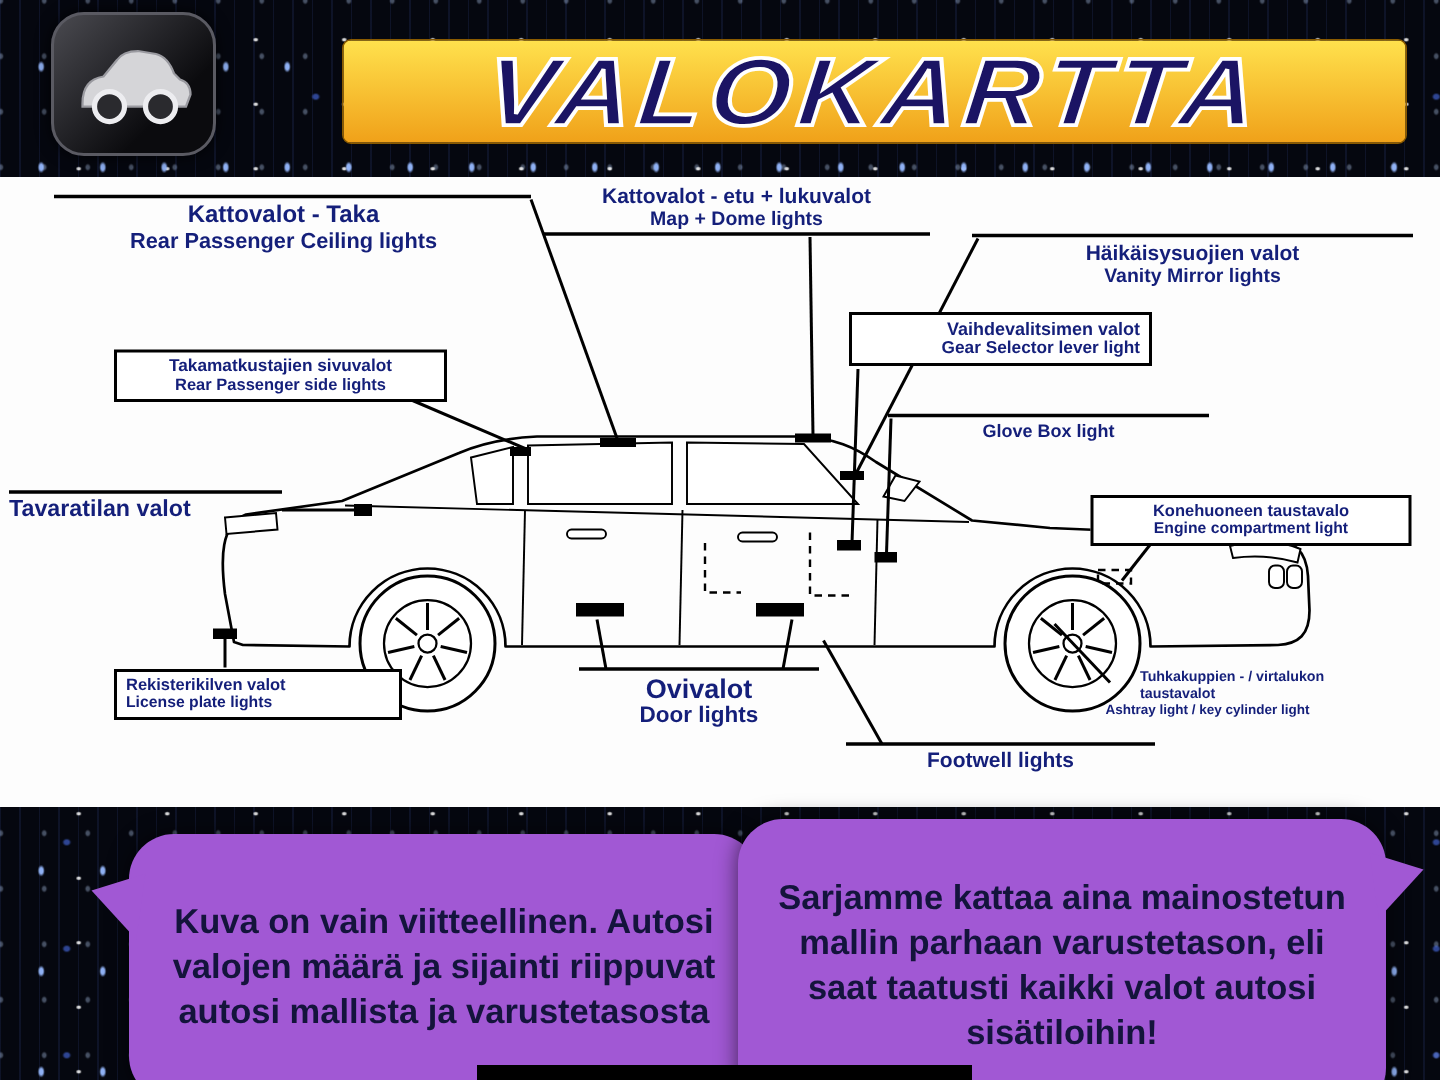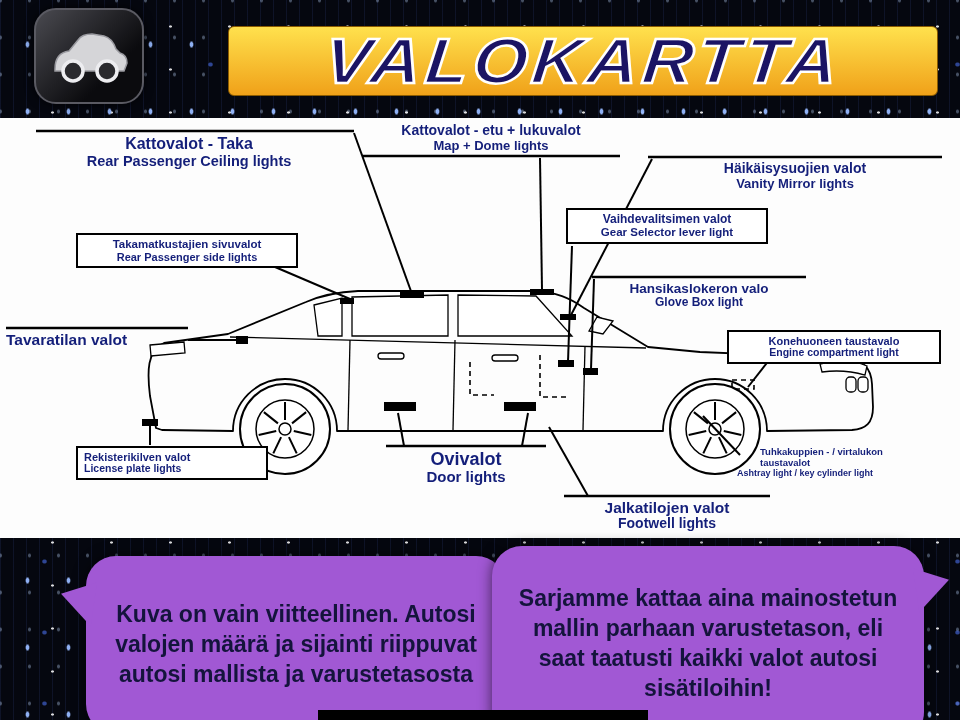--- a/index.html
+++ b/index.html
@@ -39,21 +39,21 @@
   svg.overlay{position:absolute;left:0;top:0;width:960px;height:720px;pointer-events:none;z-index:2;}
   
   .lbl{position:absolute;z-index:3;color:#141f7a;font-weight:bold;text-align:center;line-height:1.12;}
   .lbl .fi,.lbl .en{display:block;}
   #lb-ceiling-rear{left:28px;top:135px;width:322px;}
   #lb-ceiling-rear .fi{font-size:16px;} #lb-ceiling-rear .en{font-size:14.5px;}
   #lb-ceiling-front{left:360px;top:123px;width:262px;}
   #lb-ceiling-front .fi{font-size:14px;} #lb-ceiling-front .en{font-size:13px;}
   #lb-vanity{left:650px;top:161px;width:290px;}
   #lb-vanity .fi{font-size:14px;} #lb-vanity .en{font-size:13px;}
-  #lb-gear{left:566px;top:208px;width:186px;border:2px solid #000;background:#fff;padding:3px 6px;text-align:center;}
+  #lb-gear{left:566px;top:208px;width:186px;border:2px solid #000;background:#fff;padding:3px 6px;text-align:right;}
   #lb-gear .fi{font-size:12px;} #lb-gear .en{font-size:11.5px;}
   #lb-rear-side{left:76px;top:233px;width:206px;border:2px solid #000;background:#fff;padding:3px 6px;}
   #lb-rear-side .fi{font-size:11.5px;} #lb-rear-side .en{font-size:11px;}
   #lb-glove{left:594px;top:281px;width:210px;}
   #lb-glove .fi{font-size:13.5px;} #lb-glove .en{font-size:12px;}
   #lb-trunk{left:6px;top:331px;width:180px;text-align:left;}
   #lb-trunk .fi{font-size:15.5px;} #lb-trunk .en{font-size:14px;}
   #lb-engine{left:727px;top:330px;width:200px;border:2px solid #000;background:#fff;padding:3px 5px;}
   #lb-engine .fi{font-size:11px;} #lb-engine .en{font-size:10.5px;}
   #lb-plate{left:76px;top:446px;width:176px;border:2px solid #000;background:#fff;padding:3px 6px;text-align:left;}
@@ -217,21 +217,20 @@
   </div>
   <div class="lbl" id="lb-gear">
     <span class="fi">Vaihdevalitsimen valot</span>
     <span class="en">Gear Selector lever light</span>
   </div>
   <div class="lbl" id="lb-rear-side">
     <span class="fi">Takamatkustajien sivuvalot</span>
     <span class="en">Rear Passenger side lights</span>
   </div>
   <div class="lbl" id="lb-glove">
-    <span class="fi">Hansikaslokeron valo</span>
     <span class="en">Glove Box light</span>
   </div>
   <div class="lbl" id="lb-trunk">
     <span class="fi">Tavaratilan valot</span>
   </div>
   <div class="lbl" id="lb-engine">
     <span class="fi">Konehuoneen taustavalo</span>
     <span class="en">Engine compartment light</span>
   </div>
   <div class="lbl" id="lb-plate">
@@ -240,21 +239,20 @@
   </div>
   <div class="lbl" id="lb-door">
     <span class="fi">Ovivalot</span>
     <span class="en">Door lights</span>
   </div>
   <div class="lbl" id="lb-ashtray">
     <span class="fi">Tuhkakuppien - / virtalukon taustavalot</span>
     <span class="en">Ashtray light / key cylinder light</span>
   </div>
   <div class="lbl" id="lb-footwell">
-    <span class="fi">Jalkatilojen valot</span>
     <span class="en">Footwell lights</span>
   </div>
 
   <div class="bubble bubble-left">
     <span>Kuva on vain viitteellinen. Autosi valojen määrä ja sijainti riippuvat autosi mallista ja varustetasosta</span>
   </div>
   <div class="bubble bubble-right">
     <span>Sarjamme kattaa aina mainostetun mallin parhaan varustetason, eli saat taatusti kaikki valot autosi sisätiloihin!</span>
   </div>
 

